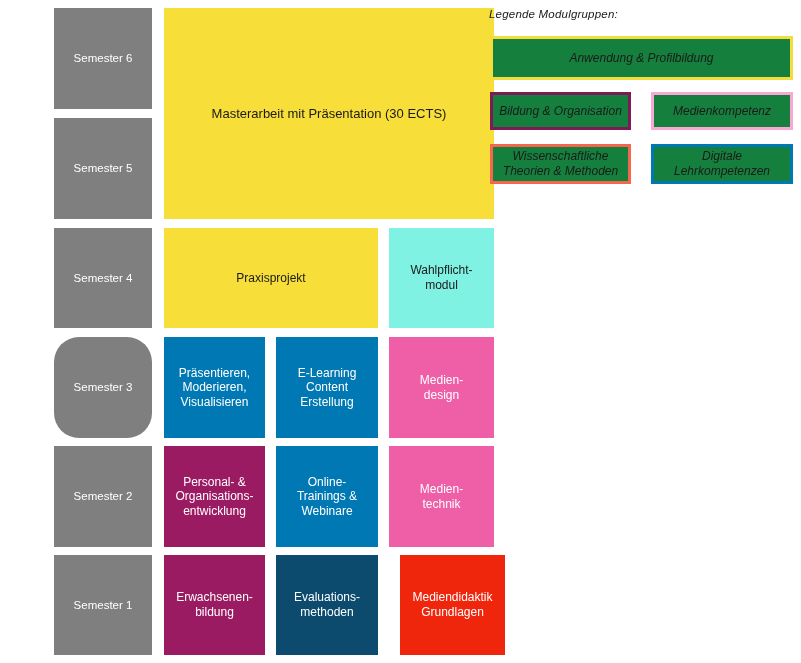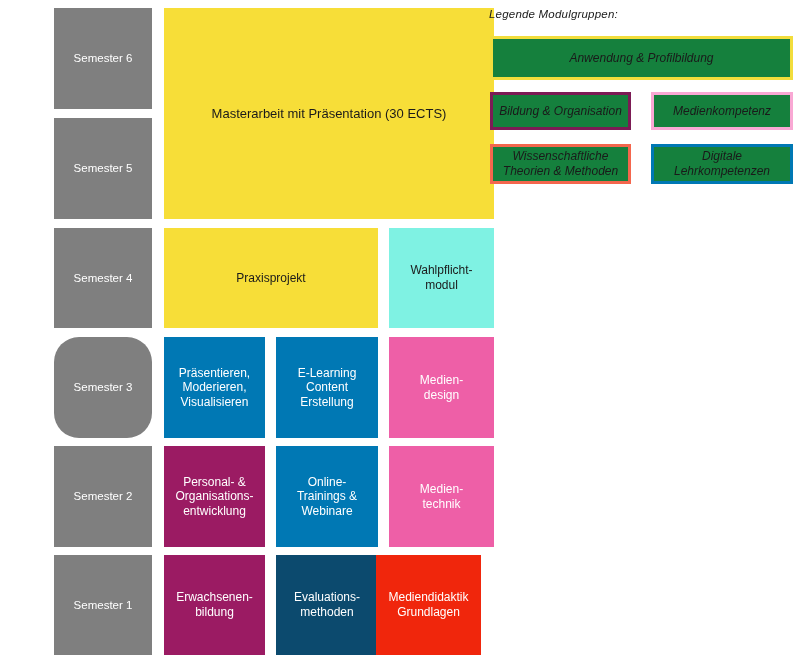--- a/index.html
+++ b/index.html
@@ -161,21 +161,21 @@
 
     <div class="cell txt-light" style="left:345px; top:446px; width:105px; height:101px; background:#EE5FA7;">Medien-
 technik</div>
 
     <div class="cell txt-light" style="left:120px; top:555px; width:101px; height:100px; background:#9B1B63;">Erwachsenen-
 bildung</div>
 
     <div class="cell txt-light" style="left:232px; top:555px; width:102px; height:100px; background:#0c4a6e;">Evaluations-
 methoden</div>
 
-    <div class="cell txt-light" style="left:332px; top:555px; width:105px; height:100px; background:#F0260C;">Mediendidaktik
+    <div class="cell txt-light" style="left:356px; top:555px; width:105px; height:100px; background:#F0260C;">Mediendidaktik
 Grundlagen</div>
   </div>
 
   <div class="legend">
     <div class="legend-title">Legende  Modulgruppen:</div>
 
     <div class="legend-box lg-wide">Anwendung &amp; Profilbildung</div>
 
     <div class="legend-box lg-a">Bildung &amp; Organisation</div>
 

